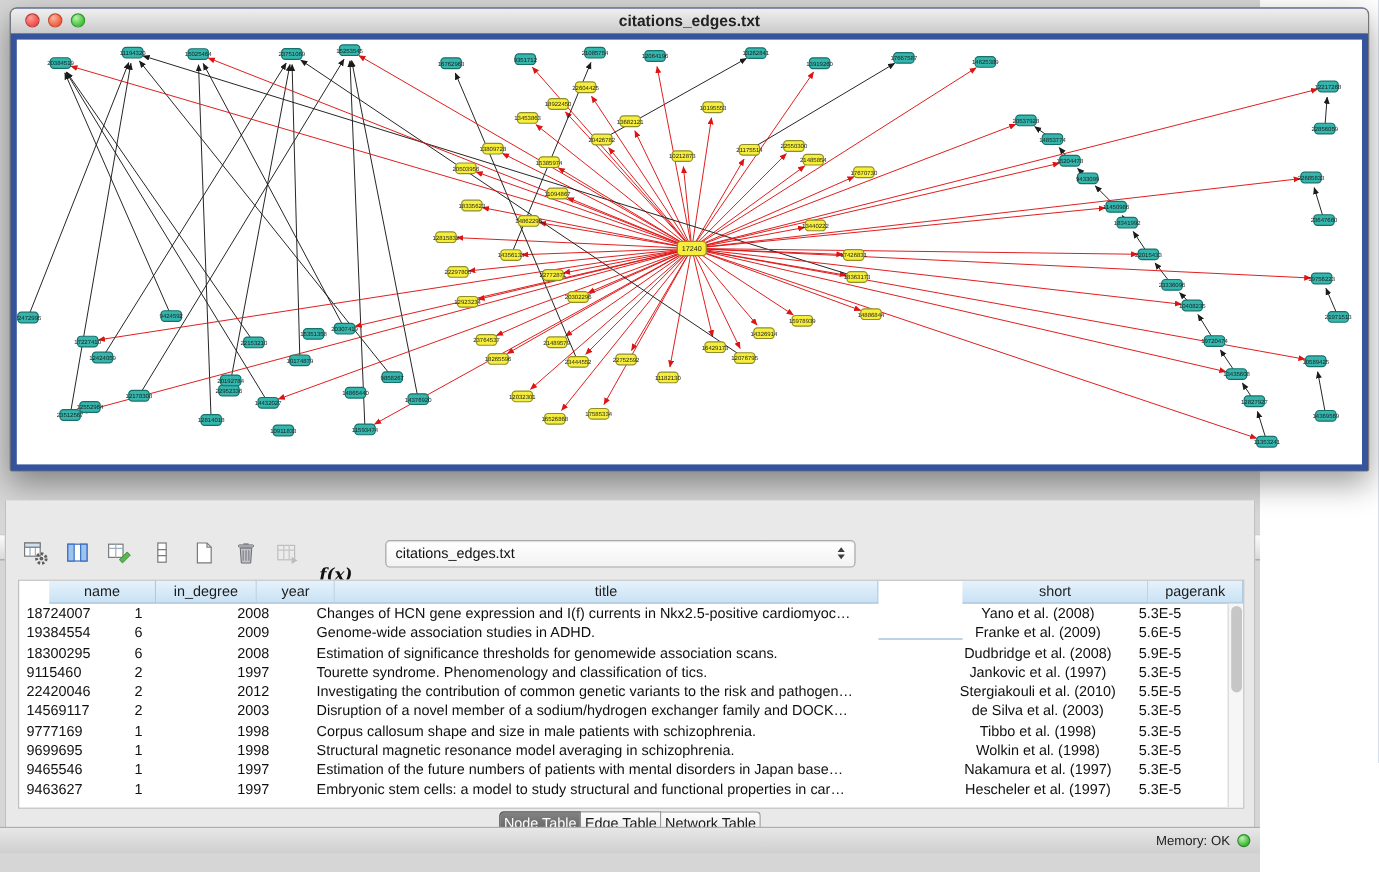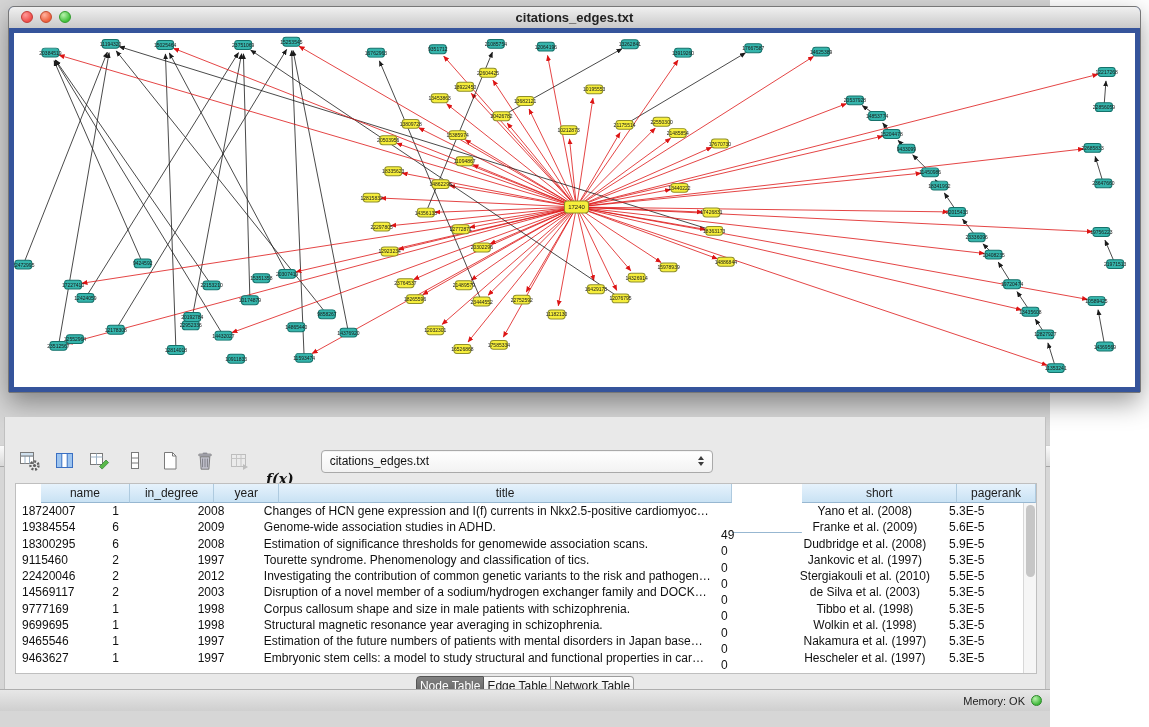--- a/index.html
+++ b/index.html
@@ -60,21 +60,21 @@
   .thead{display:flex;height:19px;padding-left:25px;}
   .th{box-sizing:border-box;background:linear-gradient(#e6f2fc,#c9e2f4);
       border-right:1px solid #aecadf;border-bottom:1px solid #97b7d1;
       font-size:12px;color:#1c1c1c;text-align:center;line-height:18px;
       overflow:hidden;white-space:nowrap;}
   .th .sort{font-size:9px;color:#3a3a3a;margin-right:3px;}
   .th.fillcol{flex:1;background:#fdfdfd;border-right:none;}
   .col0{width:97px;} .col1{width:92px;} .col2{width:71px;} .col3{width:494px;}
   .col4{width:77px;margin-top:48px;} .col5{width:169px;} .col6{width:86px;}
   .tbody{position:absolute;top:19px;left:0;right:13px;bottom:0;overflow:hidden;}
-  .tr{display:flex;height:16.3px;line-height:16.3px;align-items:center;}
+  .tr{display:flex;height:16.3px;line-height:16.3px;}
   .td{box-sizing:border-box;font-size:12px;color:#101010;white-space:nowrap;overflow:hidden;}
   .td.a-l{text-align:left;padding-left:6px;}
   .td.a-c{text-align:center;}
   .vscroll{position:absolute;top:19px;right:0;bottom:0;width:13px;background:#f6f6f6;
            border-left:1px solid #d8d8d8;box-sizing:border-box;}
   .vscroll .thumb{margin:2px auto 0 auto;width:9px;height:72px;border-radius:5px;background:#c6c6c6;}
 
   
   .tabs-row{position:absolute;left:0;right:0;bottom:8px;display:flex;justify-content:center;}
   .tab{height:19px;line-height:19px;padding:0 3px;font-size:12px;color:#1a1a1a;
@@ -562,21 +562,21 @@
             <div class="td col2 a-l">1998</div>
             <div class="td col3 a-l">Corpus callosum shape and size in male patients with schizophrenia.</div>
             <div class="td col4 a-l">0</div>
             <div class="td col5 a-c">Tibbo et al. (1998)</div>
             <div class="td col6 a-l">5.3E-5</div>
           </div>
           <div class="tr">
             <div class="td col0 a-l">9699695</div>
             <div class="td col1 a-l">1</div>
             <div class="td col2 a-l">1998</div>
-            <div class="td col3 a-l">Structural magnetic resonance year averaging in schizophrenia.</div>
+            <div class="td col3 a-l">Structural magnetic resonance model averaging in schizophrenia.</div>
             <div class="td col4 a-l">0</div>
             <div class="td col5 a-c">Wolkin et al. (1998)</div>
             <div class="td col6 a-l">5.3E-5</div>
           </div>
           <div class="tr">
             <div class="td col0 a-l">9465546</div>
             <div class="td col1 a-l">1</div>
             <div class="td col2 a-l">1997</div>
             <div class="td col3 a-l">Estimation of the future numbers of patients with mental disorders in Japan base…</div>
             <div class="td col4 a-l">0</div>

